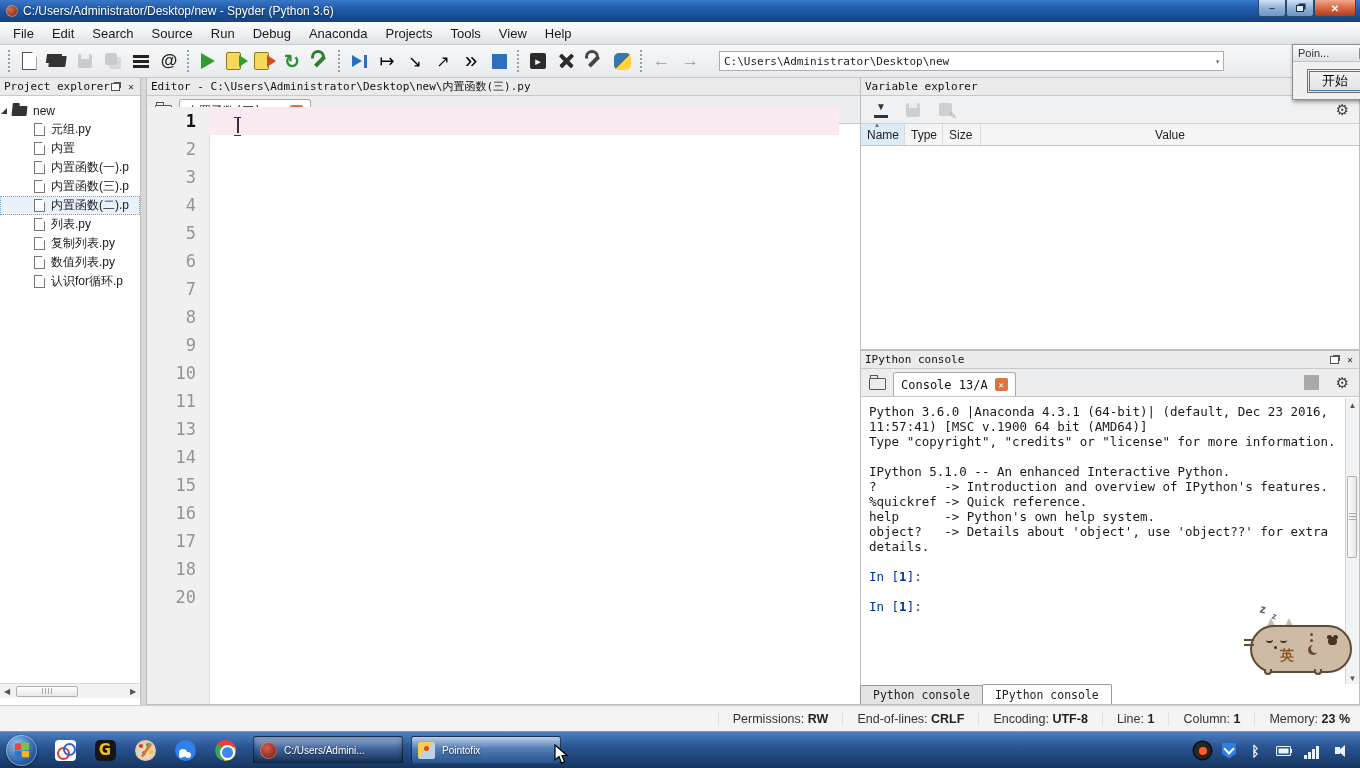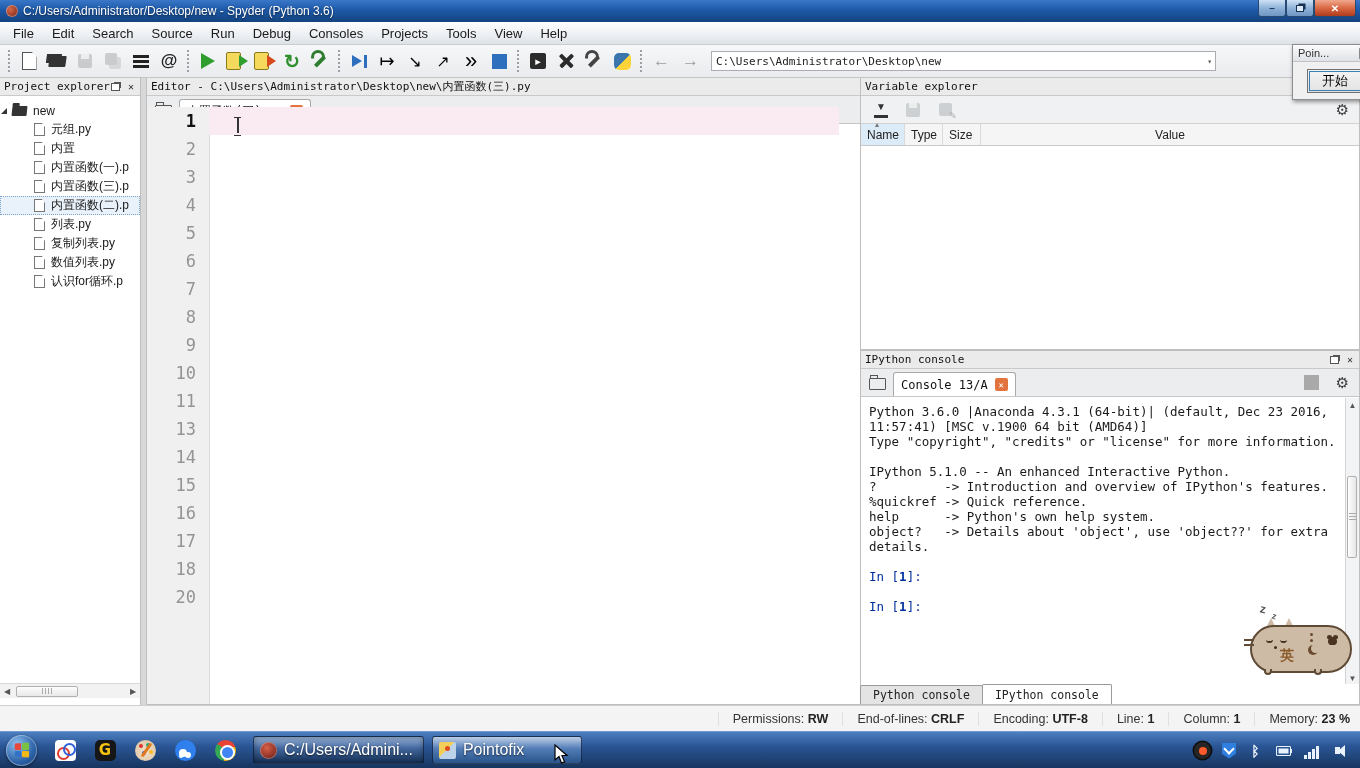--- a/index.html
+++ b/index.html
@@ -62,21 +62,21 @@
   .i-maximize-pane::after { content:"\25B8"; position:absolute; color:#fff; font-size:11px; }
   .i-fullscreen::before, .i-fullscreen::after { content:""; position:absolute; width:17px; height:3.5px; background:#2b2b2b; border-radius:1px; }
   .i-fullscreen::before { transform:rotate(45deg); }
   .i-fullscreen::after { transform:rotate(-45deg); }
   .i-preferences::before { content:""; width:4px; height:13px; background:#444; transform:rotate(45deg); }
   .i-preferences::after { content:""; position:absolute; width:8px; height:8px; border:3px solid #444; border-radius:50%; top:2px; left:4px;
     clip-path:polygon(0 0, 100% 0, 100% 60%, 0 60%); }
   .i-python-path::before { content:""; width:17px; height:17px; border-radius:5px;
     background:linear-gradient(135deg, #3a76ab 0 50%, #ffd43b 50% 100%); }
   .nav-arrow { font-size:17px; font-weight:bold; color:#9b9b9b; padding:0 6px; }
-  .pathbox { width:505px; height:20px; background:#fff; border:1px solid #abadb3; margin-left:6px; display:flex; align-items:center;
+  .pathbox { width:505px; height:20px; background:#fff; border:1px solid #abadb3; margin-left:14px; display:flex; align-items:center;
     font-family:"DejaVu Sans Mono", monospace; font-size:11px; color:#222; padding:0 4px; position:relative; }
   .pathbox .dd { position:absolute; right:3px; font-size:8px; color:#555; }
 
   
   .pointofix { position:absolute; left:1292px; top:44px; width:86px; height:56px; background:#f0f0f0;
     border:1px solid #8e8e8e; box-shadow:1px 2px 4px rgba(0,0,0,.4); z-index:60; }
   .pf-title { height:17px; display:flex; align-items:center; justify-content:space-between; padding:0 2px 0 5px;
     background:linear-gradient(#fbfbfb,#dfe3e8); border-bottom:1px solid #c2c2c2; font-size:11px; color:#333; }
   .pf-close { width:16px; height:13px; background:linear-gradient(#fdfdfd,#cfd4da); border:1px solid #8a8a8a; border-radius:2px;
     font-size:8px; font-weight:bold; color:#444; display:flex; align-items:center; justify-content:center; }
@@ -216,21 +216,21 @@
   .ico-palette { background:radial-gradient(circle at 50% 55%, #f3e3cd, #d9bd9a); border-radius:50%; }
   .ico-palette::before { content:""; position:absolute; left:4px; top:4px; width:4px; height:4px; border-radius:50%; background:#d33;
     box-shadow:7px -1px 0 #2a7, 3px 7px 0 #36c, 10px 6px 0 #fb2; }
   .ico-palette::after { content:""; position:absolute; left:10px; top:2px; width:3px; height:16px; background:#e07820; transform:rotate(35deg); border-radius:2px; }
   .ico-cloud { background:#2f80ed; border-radius:50%; }
   .ico-cloud::after { content:""; position:absolute; left:4px; top:9px; width:8px; height:8px; background:#fff; border-radius:50%;
     box-shadow:5px 2px 0 -1px #fff, -2px 3px 0 -2px #fff; }
   .ico-chrome { border-radius:50%; background:conic-gradient(from -50deg, #ea4335 0 33%, #fbbc05 33% 66%, #34a853 66% 100%); }
   .ico-chrome::after { content:""; position:absolute; left:5px; top:5px; width:11px; height:11px; background:#4285f4; border:2px solid #fff; border-radius:50%; }
   .task-btn { height:28px; margin-left:8px; border:1px solid rgba(10,25,50,.75); border-radius:3px; display:flex; align-items:center;
-    padding:0 10px 0 6px; color:#fff; font-size:16px; text-shadow:0 1px 2px rgba(0,0,0,.7); min-width:150px; position:relative; }
+    padding:0 10px 0 6px; color:#fff; font-size:10px; text-shadow:0 1px 2px rgba(0,0,0,.7); min-width:150px; position:relative; }
   .task-btn.active { background:linear-gradient(rgba(255,255,255,.45), rgba(255,255,255,.12) 45%, rgba(0,0,0,.18)); box-shadow:inset 0 0 6px rgba(0,0,0,.35); }
   .task-btn.hover { background:linear-gradient(rgba(255,255,255,.65), rgba(160,205,255,.35) 45%, rgba(70,130,200,.35)); }
   .task-ico-spyder { width:17px; height:17px; border-radius:50%; margin-right:7px;
     background:radial-gradient(circle at 40% 35%, #d8604a, #5d1410); box-shadow:inset 0 0 0 1px rgba(255,255,255,.3); }
   .task-ico-pointofix { width:17px; height:17px; margin-right:7px; border-radius:2px;
     background:linear-gradient(135deg, #f3cf5a 0 45%, #bcd3ea 45% 100%); position:relative; }
   .task-ico-pointofix::after { content:""; position:absolute; left:6px; top:4px; width:5px; height:5px; background:#e04a18; border-radius:50%; }
   .tray { position:absolute; right:12px; top:0; height:37px; display:flex; align-items:center; gap:11px; }
   .tray-ico { width:17px; height:17px; position:relative; display:flex; align-items:center; justify-content:center; }
   .t-record { border-radius:50%; background:#262626; box-shadow:0 0 0 1.5px #0d0d0d; }
@@ -268,21 +268,21 @@
     </div>
   </div>
 
   <div class="menubar" id="menubar">
       <span class="menu-item">File</span>
       <span class="menu-item">Edit</span>
       <span class="menu-item">Search</span>
       <span class="menu-item">Source</span>
       <span class="menu-item">Run</span>
       <span class="menu-item">Debug</span>
-      <span class="menu-item">Consoles</span>
+      <span class="menu-item">Anaconda</span>
       <span class="menu-item">Projects</span>
       <span class="menu-item">Tools</span>
       <span class="menu-item">View</span>
       <span class="menu-item">Help</span>
     </div>
 
   <div class="toolbar" id="toolbar">
       <span class="tgrip"></span>
       <span class="tbicon i-new-file"></span>
       <span class="tbicon i-open-folder"></span>

